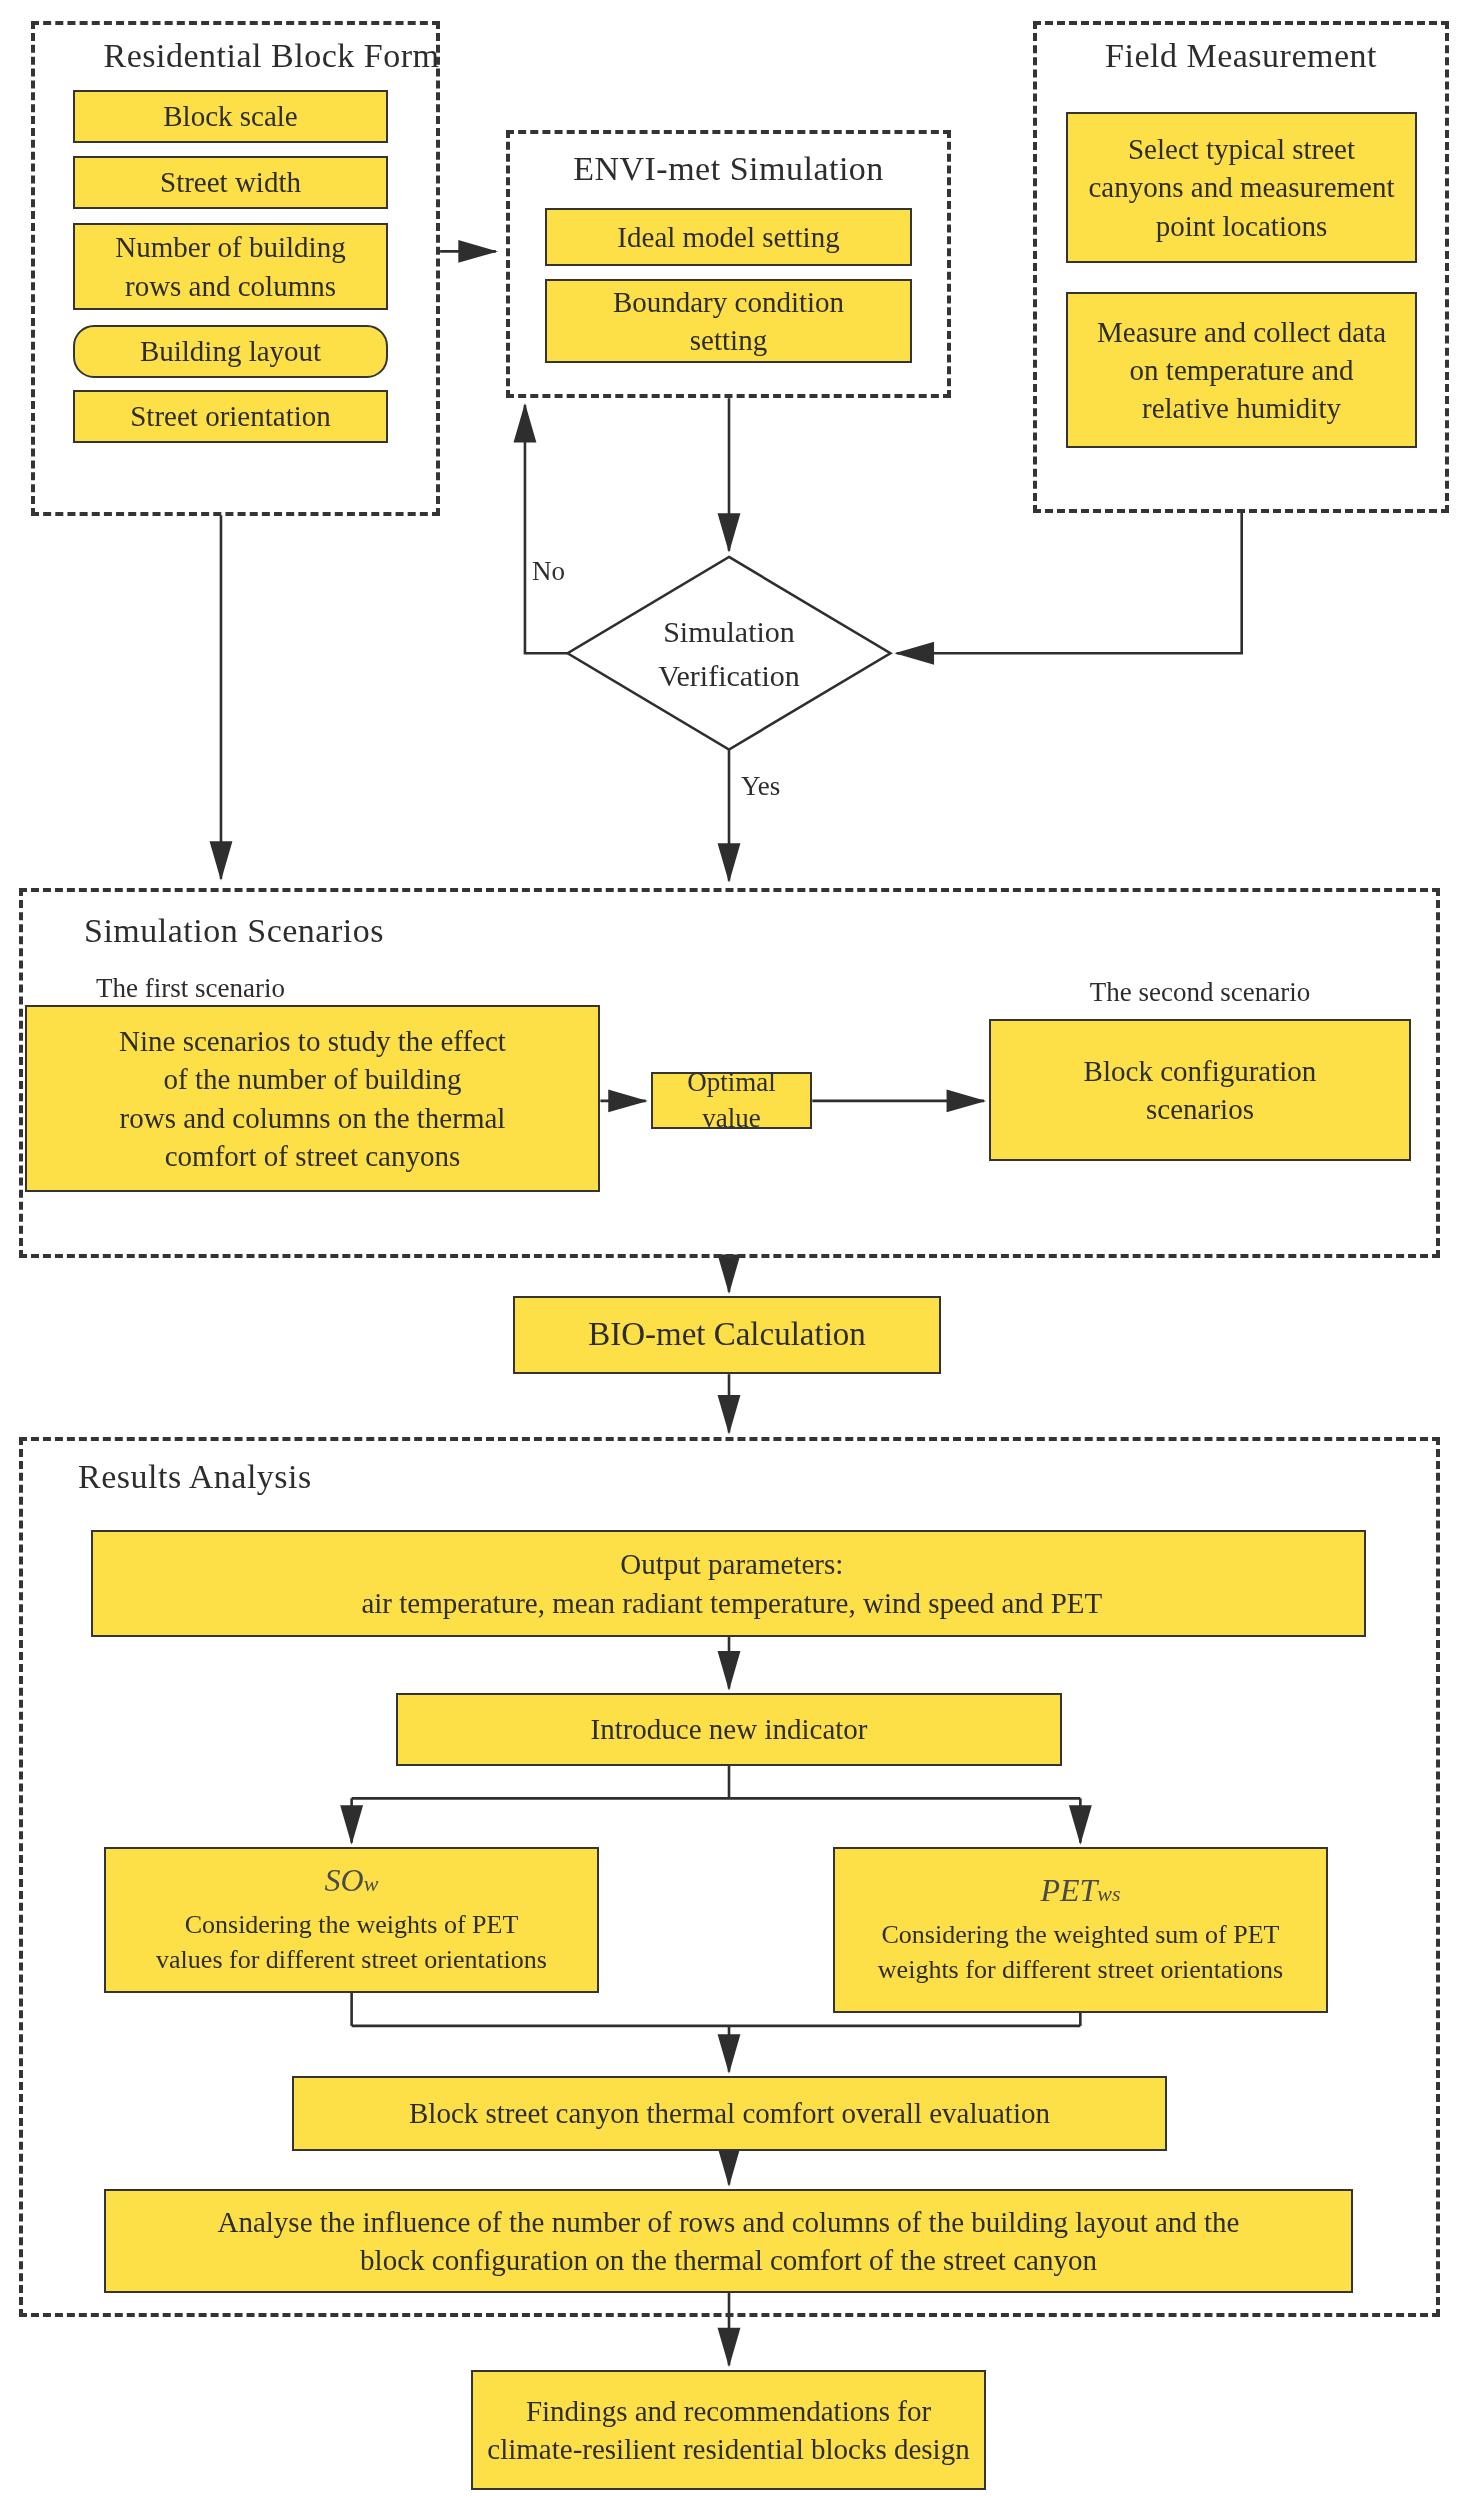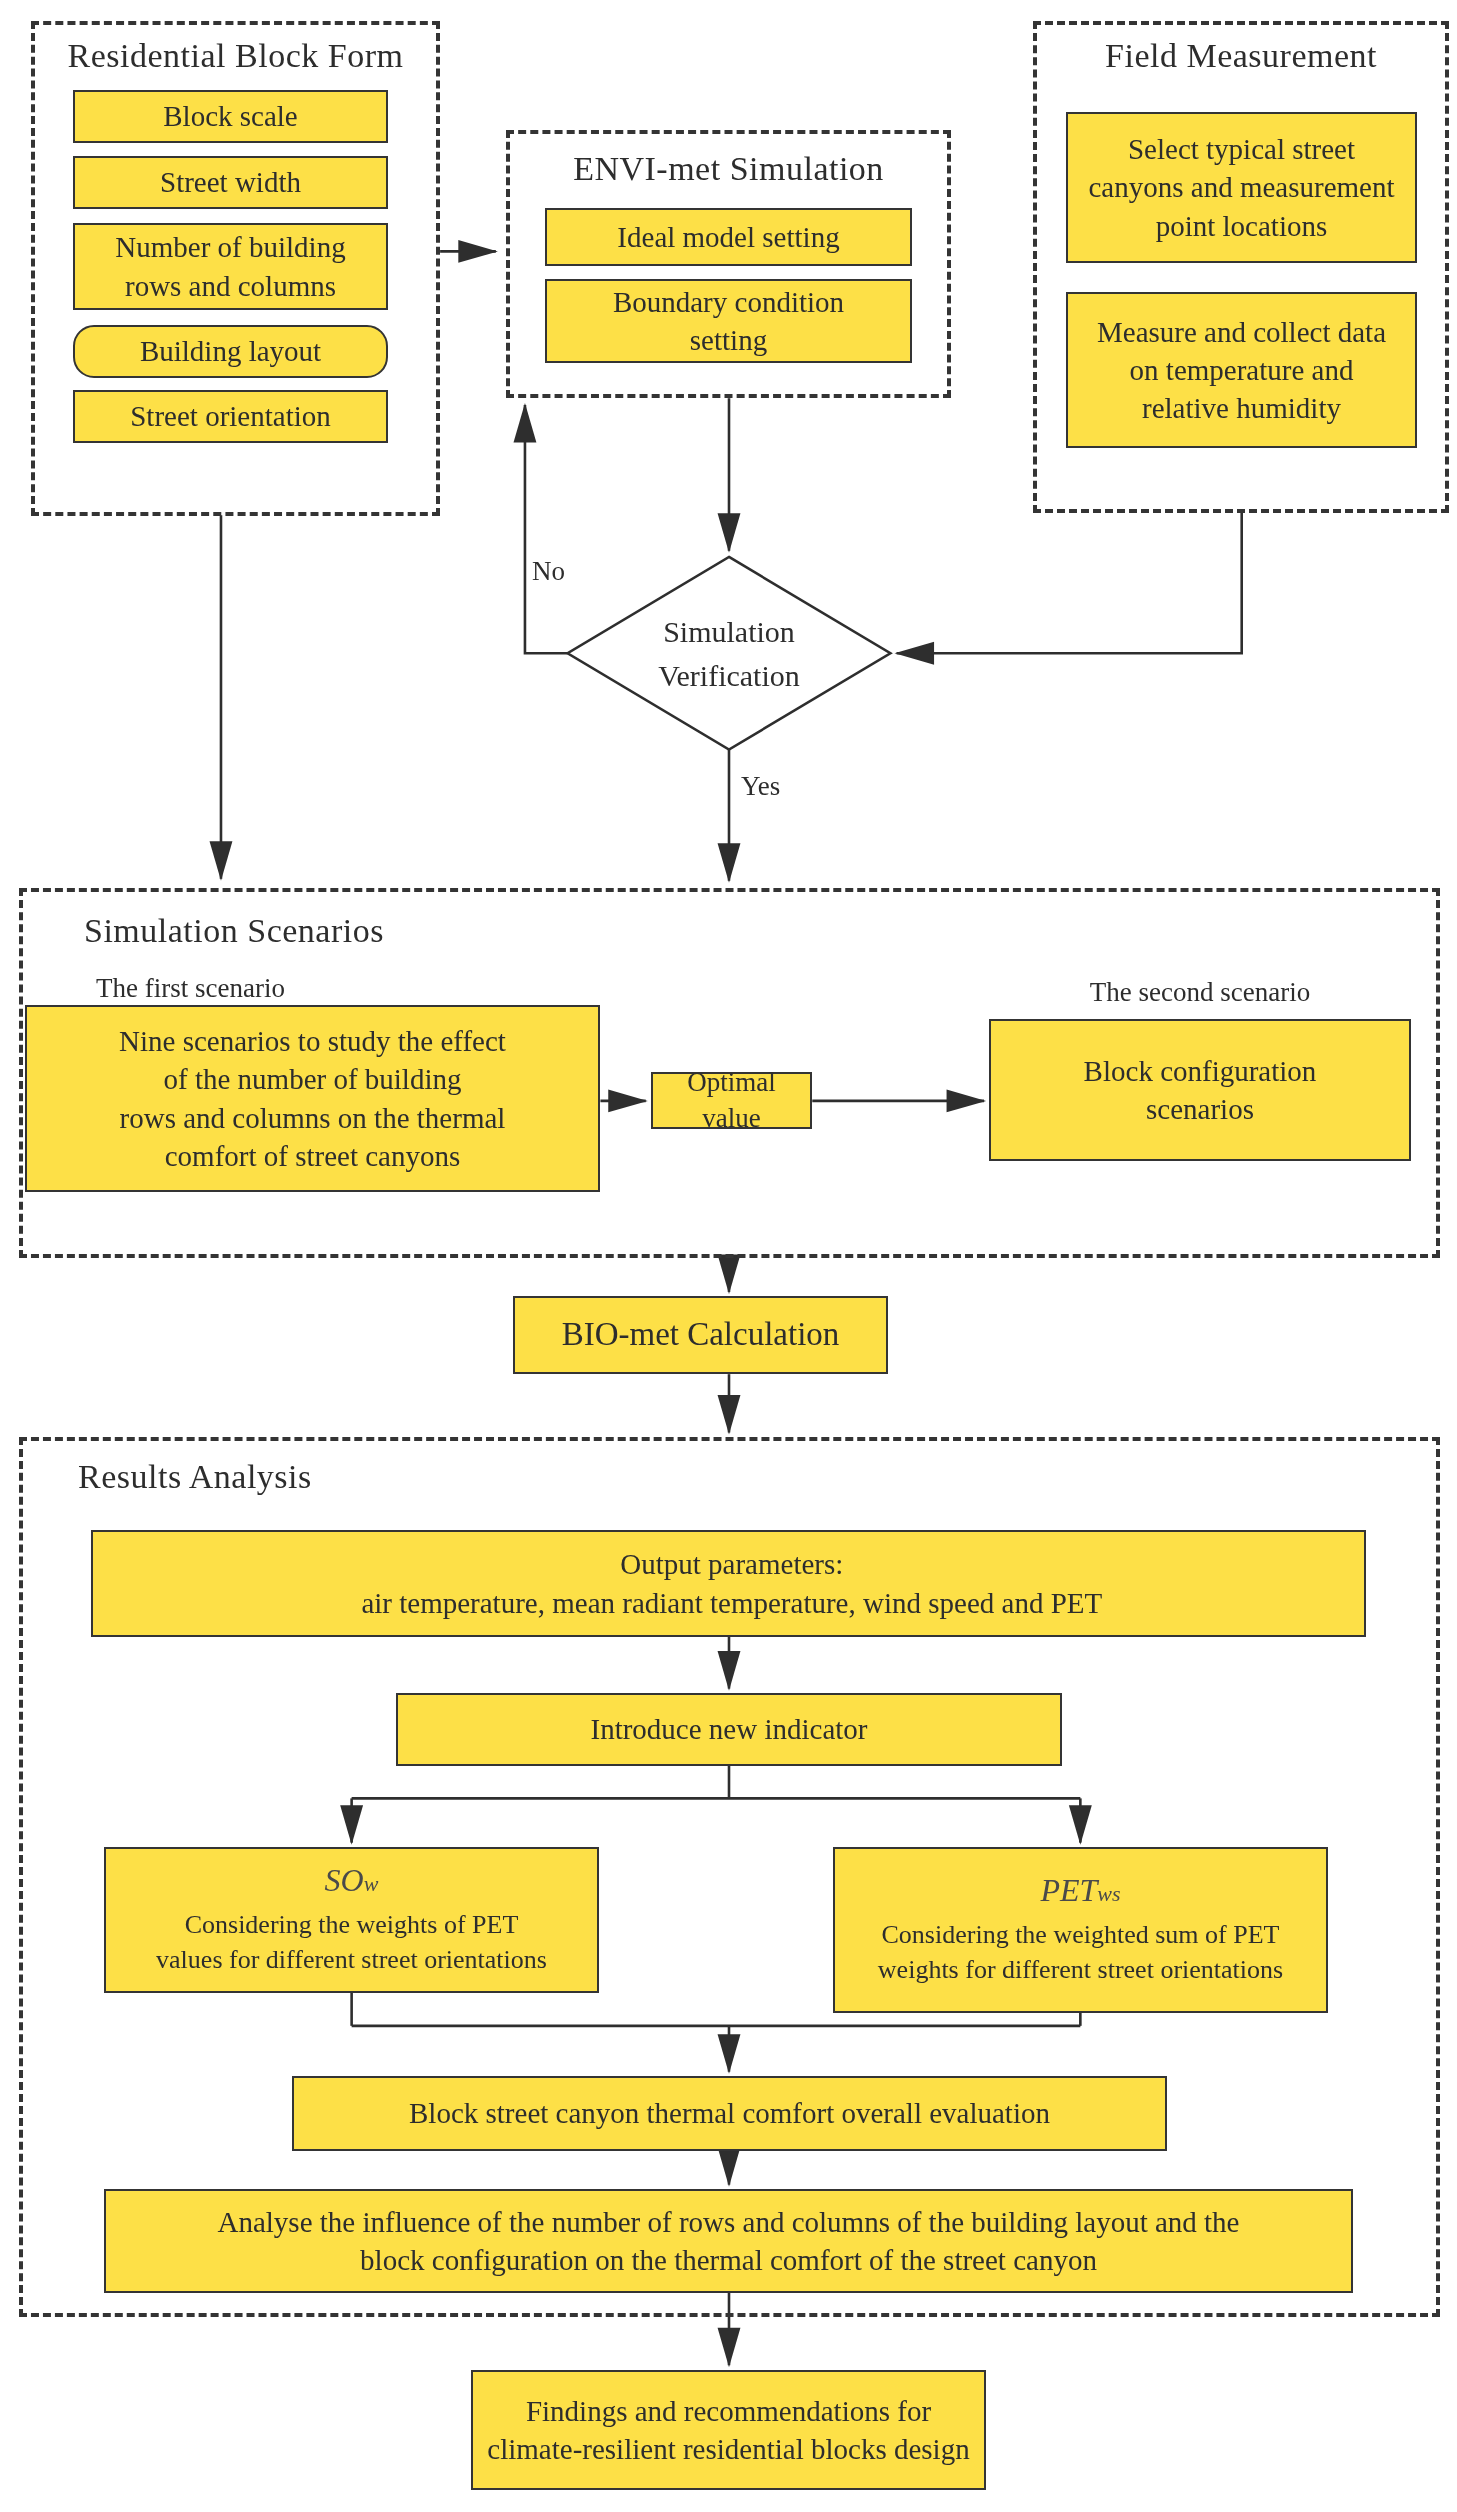--- a/index.html
+++ b/index.html
@@ -81,21 +81,21 @@
       <path d="M 2075 3828 V 3892"></path>
       <path d="M 675 3892 H 2075"></path>
       <path d="M 1400 3892 V 3980" marker-end="url(#ah)"></path>
       <path d="M 1400 4133 V 4197" marker-end="url(#ah)"></path>
       <path d="M 1400 4405 V 4544" marker-end="url(#ah)"></path>
       <polygon points="1400,1070 1710,1255 1400,1440 1090,1255" fill="#ffffff"></polygon>
     </g>
   </svg>
 
   <div class="dashed-box" style="left:31px; top:21px; width:409px; height:495px;"></div>
-  <div class="section-title centered" style="left:31px; top:37px; width:409px;">Residential Block Form</div>
+  <div class="section-title centered" style="left:31px; top:37px; width:409px;padding-left:36px;">Residential Block Form</div>
   <div class="solid-box" style="left:73px; top:90px; width:315px; height:53px;">Block scale</div>
   <div class="solid-box" style="left:73px; top:156px; width:315px; height:53px;">Street width</div>
   <div class="solid-box" style="left:73px; top:223px; width:315px; height:87px;">Number of building
 rows and columns</div>
   <div class="solid-box" style="left:73px; top:325px; width:315px; height:53px;border-radius:21px;">Building layout</div>
   <div class="solid-box" style="left:73px; top:390px; width:315px; height:53px;">Street orientation</div>
 
   <div class="dashed-box" style="left:506px; top:130px; width:445px; height:268px;"></div>
   <div class="section-title centered" style="left:506px; top:150px; width:445px;">ENVI-met Simulation</div>
   <div class="solid-box" style="left:545px; top:208px; width:367px; height:58px;">Ideal model setting</div>
@@ -121,21 +121,21 @@
   <div class="small-label" style="left:96px; top:973px;">The first scenario</div>
   <div class="solid-box" style="left:25px; top:1005px; width:575px; height:187px;">Nine scenarios to study the effect
 of the number of building
 rows and columns on the thermal
 comfort of street canyons</div>
   <div class="solid-box" style="left:651px; top:1072px; width:161px; height:57px; font-size:27px;">Optimal value</div>
   <div class="small-label" style="left:989px; top:977px; width:422px; text-align:center;">The second scenario</div>
   <div class="solid-box" style="left:989px; top:1019px; width:422px; height:142px;">Block configuration
 scenarios</div>
 
-  <div class="solid-box big-text" style="left:513px; top:1296px; width:375px; height:78px;">BIO-met Calculation</div>
+  <div class="solid-box big-text" style="left:513px; top:1296px; width:428px; height:78px;">BIO-met Calculation</div>
 
   <div class="dashed-box" style="left:19px; top:1437px; width:1421px; height:880px;"></div>
   <div class="section-title" style="left:78px; top:1458px;">Results Analysis</div>
 
   <div class="solid-box" style="left:91px; top:1530px; width:1275px; height:107px;padding-left:16px;">Output parameters:
 air temperature, mean radiant temperature, wind speed and PET</div>
 
   <div class="solid-box" style="left:396px; top:1693px; width:666px; height:73px;">Introduce new indicator</div>
 
   <div class="solid-box" style="left:104px; top:1847px; width:495px; height:146px; flex-direction:column;">

